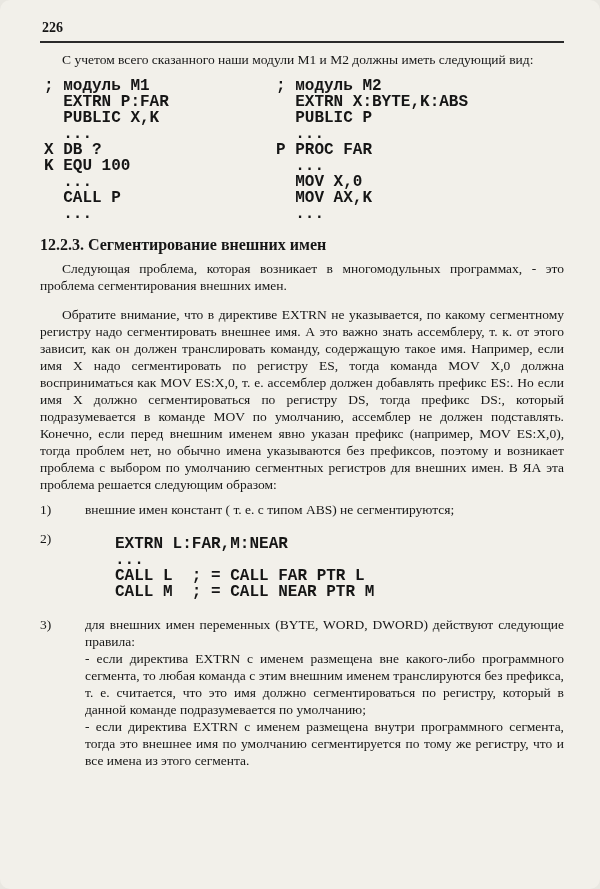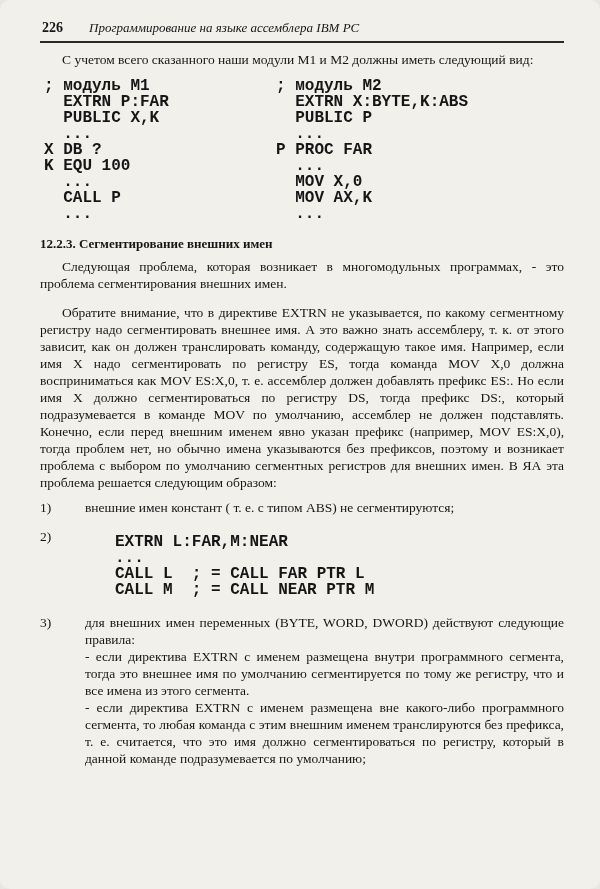--- a/index.html
+++ b/index.html
@@ -30,39 +30,38 @@
     font-family:"Liberation Mono", monospace;
     font-weight:700;
     font-size:16px;
     line-height:16px;
     white-space:pre;
   }
   .code-cols{display:flex;margin-top:10px;padding-left:4px;}
   .code-cols pre.left{width:232px;flex:none;}
   
   h3{
-    font-size:13px;
+    font-size:16px;
     font-weight:bold;
     margin:14px 0 6px 0;
   }
   
   .li{display:flex;}
   .li .num{flex:none;width:45px;font-size:13.5px;line-height:17px;}
   .li .body{flex:1;}
   .li .body p{text-align:justify;}
   .inner-code{margin:6px 0 4px 30px;}
 </style>
 </head>
 <body>
 
 <div class="page">
 
   <div class="hdr">
     <span class="pnum">226</span>
-    <span class="htitle">Программирование на языке ассемблера IBM PC</span>
   </div>
   <hr class="rule">
 
   <p class="indent mt12">С учетом всего сказанного наши модули M1 и M2 должны иметь следующий вид:</p>
 
   <div class="code-cols">
     <pre class="left">; модуль M1
   EXTRN P:FAR
   PUBLIC X,K
   ...
@@ -101,18 +100,18 @@
 ...
 CALL L  ; = CALL FAR PTR L
 CALL M  ; = CALL NEAR PTR M</pre>
     </div>
   </div>
 
   <div class="li mt6">
     <span class="num">3)</span>
     <div class="body">
       <p>для внешних имен переменных (BYTE, WORD, DWORD) действуют следующие правила:</p>
+      <p>- если директива EXTRN с именем размещена вне какого-либо программного сегмента, то любая команда с этим внешним именем транслируются без префикса, т. е. считается, что это имя должно сегментироваться по регистру, который в данной команде подразумевается по умолчанию;</p>
       <p>- если директива EXTRN с именем размещена внутри программного сегмента, тогда это внешнее имя по умолчанию сегментируется по тому же регистру, что и все имена из этого сегмента.</p>
-      <p>- если директива EXTRN с именем размещена вне какого-либо программного сегмента, то любая команда с этим внешним именем транслируются без префикса, т. е. считается, что это имя должно сегментироваться по регистру, который в данной команде подразумевается по умолчанию;</p>
     </div>
   </div>
 
 </div>
 
 </body></html>

